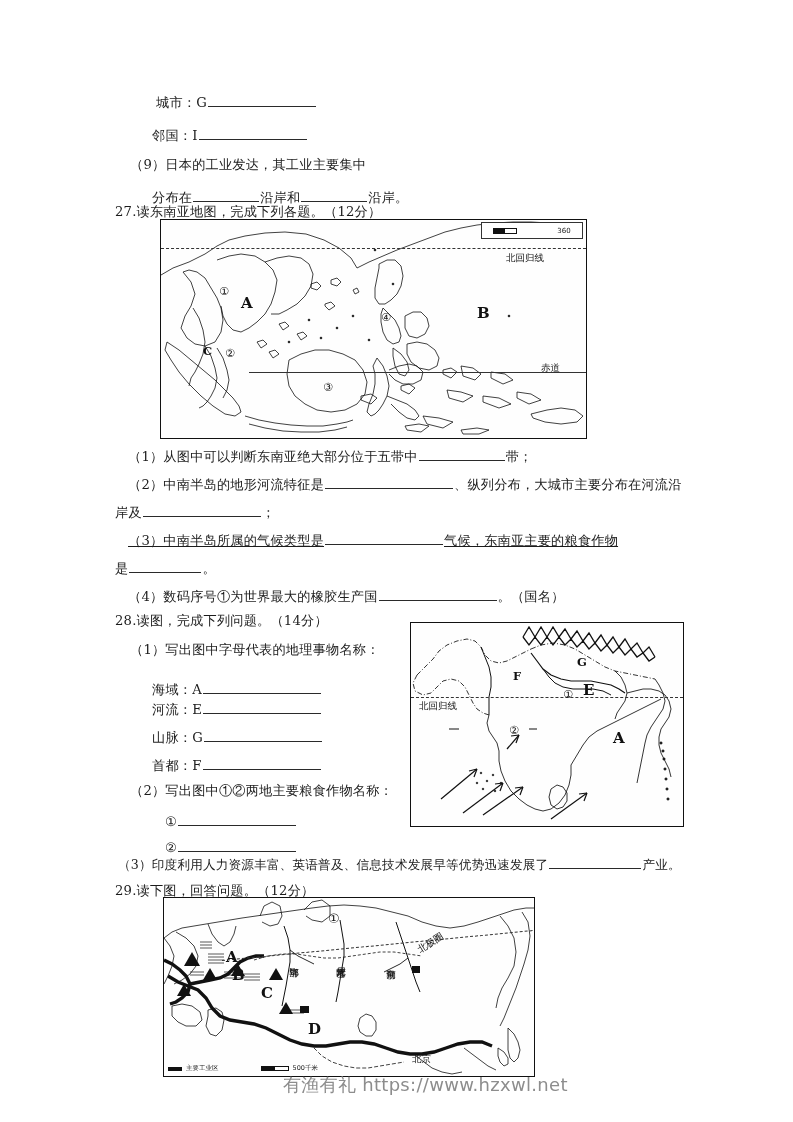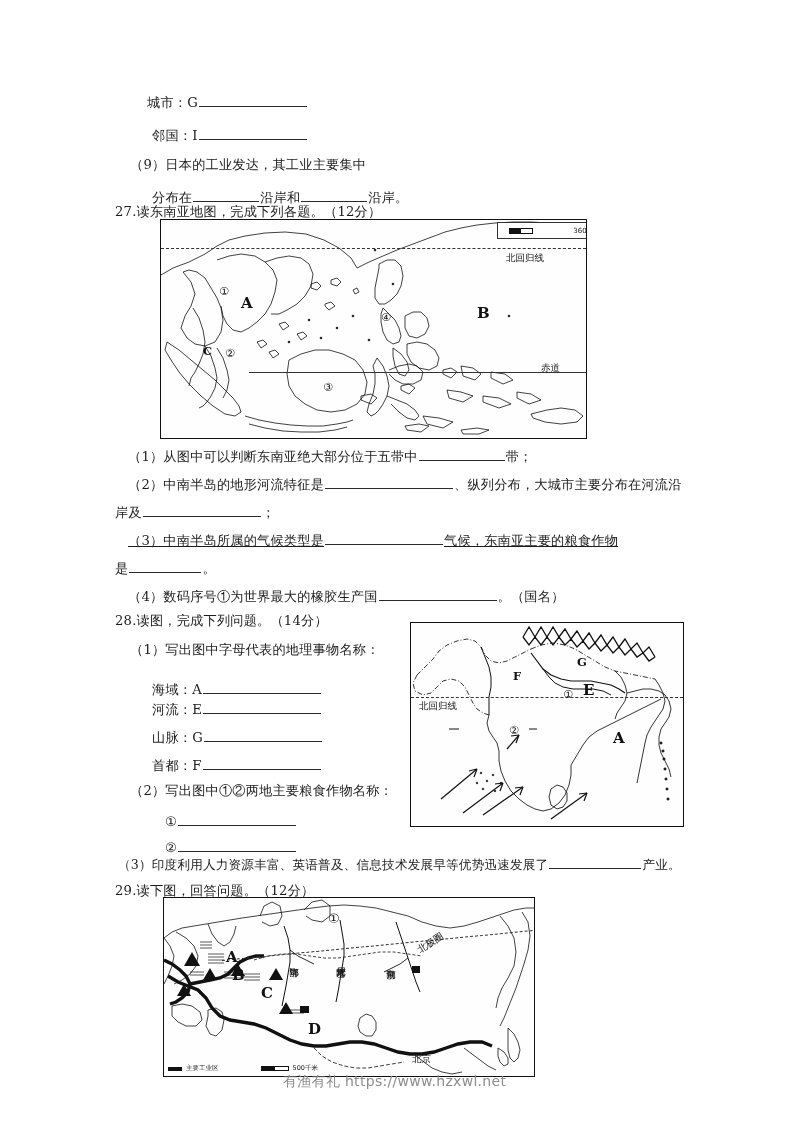--- a/index.html
+++ b/index.html
@@ -127,40 +127,40 @@
     display:inline-block;
     width: 26px; height: 3px;
     background: linear-gradient(to right,#111 0 50%, #fff 50% 100%);
     border: 1px solid #111;
   }
 
   
   .watermark {
     position: absolute;
     font-family: "DejaVu Sans", "Liberation Sans", sans-serif;
-    font-size: 14px;
+    font-size: 18px;
     color: #8d8d8d;
     white-space: nowrap;
     letter-spacing: 0.3px;
   }
   .dashline {
     position: absolute;
     border-top: 1.1px dashed #333;
   }
   .solidline {
     position: absolute;
     border-top: 1.1px solid #333;
   }
 </style>
 </head>
 <body>
 
 <div class="page">
 
-  <div class="line" style="left:147px; top:93px;">
+  <div class="line" style="left:156px; top:93px;">
     <span>城市：G</span><span class="blank b-108"></span>
   </div>
 
   <div class="line" style="left:152px; top:126px;">
     <span>邻国：I</span><span class="blank b-108"></span>
   </div>
 
   <div class="line" style="left:130px; top:158px;">（9）日本的工业发达，其工业主要集中</div>
 
   <div class="line" style="left:152px; top:188px;">
@@ -242,21 +242,21 @@
 
     <div class="maplabel lbl-letter" style="left:80px; top:76px;">A</div>
     <div class="maplabel lbl-letter" style="left:316px; top:86px;">B</div>
     <div class="maplabel lbl-letter-sm" style="left:42px; top:126px;">C</div>
 
     <div class="maplabel circnum" style="left:58px; top:66px;">①</div>
     <div class="maplabel circnum" style="left:64px; top:128px;">②</div>
     <div class="maplabel circnum" style="left:162px; top:162px;">③</div>
     <div class="maplabel circnum" style="left:220px; top:92px;">④</div>
 
-    <div class="scalebar" style="left:336px; top:2px; width:100px; height:15px;gap:40px;">
+    <div class="scalebar" style="left:320px; top:2px; width:100px; height:15px;gap:40px;">
       <span class="bar"></span>
       <span>360</span>
     </div>
   </div>
 
   <div class="line" style="left:128px; top:447px;">
     <span>（1）从图中可以判断东南亚绝大部分位于五带中</span><span class="blank b-86"></span><span>带；</span>
   </div>
 
   <div class="line" style="left:128px; top:475px;">

